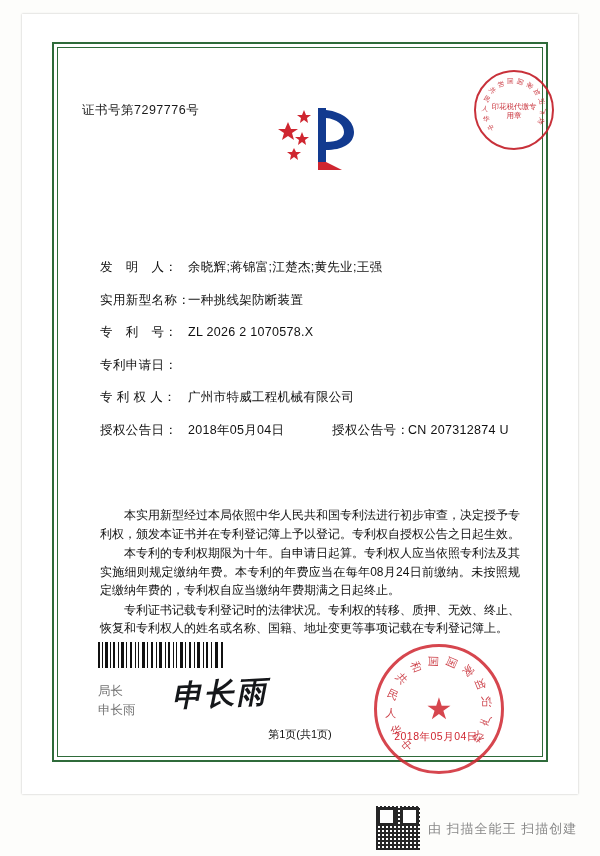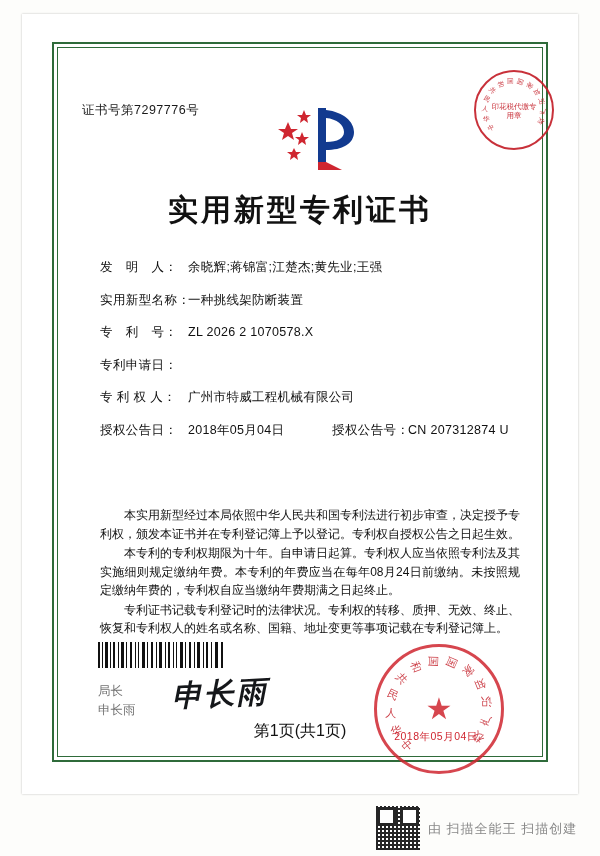--- a/index.html
+++ b/index.html
@@ -239,21 +239,21 @@
     color: #cf2630;
     letter-spacing: 0.5px;
   }
 
   .pagefoot {
     position: absolute;
     left: 0;
     right: 0;
     bottom: 52px;
     text-align: center;
-    font-size: 16px;
+    font-size: 11px;
     color: #111;
   }
 
   
   .footer-bar {
     position: absolute;
     left: 0;
     bottom: 0;
     width: 600px;
     height: 58px;
@@ -330,21 +330,20 @@
         <span style="transform:rotate(20deg) translate(0,-32px) rotate(90deg);">国</span>
         <span style="transform:rotate(40deg) translate(0,-32px) rotate(90deg);">家</span>
         <span style="transform:rotate(60deg) translate(0,-32px) rotate(90deg);">知</span>
         <span style="transform:rotate(80deg) translate(0,-32px) rotate(90deg);">识</span>
         <span style="transform:rotate(100deg) translate(0,-32px) rotate(90deg);">产</span>
         <span style="transform:rotate(120deg) translate(0,-32px) rotate(90deg);">权</span>
       </div>
       <div class="mid">印花税代缴专用章</div>
     </div>
 
-    <div class="title">实用新型专利证书</div>
 
     <div class="fields">
 
       <div class="field">
         <div class="f-label">发　明　人：</div>
         <div class="f-value">余晓辉;蒋锦富;江楚杰;黄先业;王强</div>
       </div>
 
       <div class="field">
         <div class="f-label">实用新型名称：</div>

